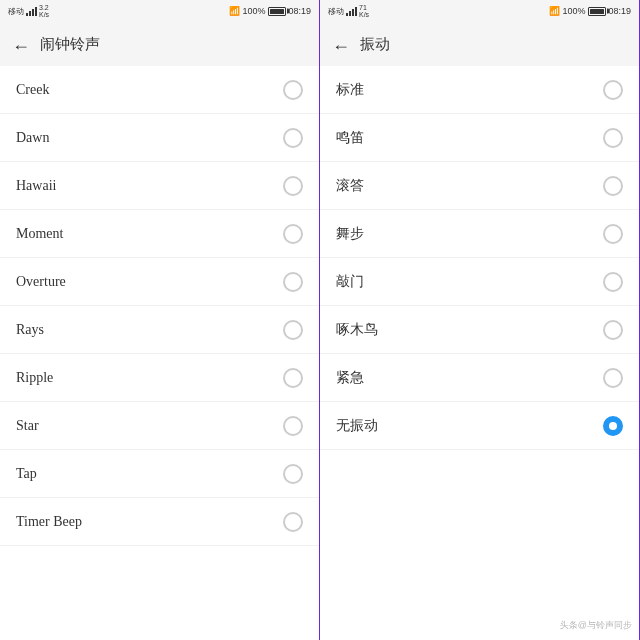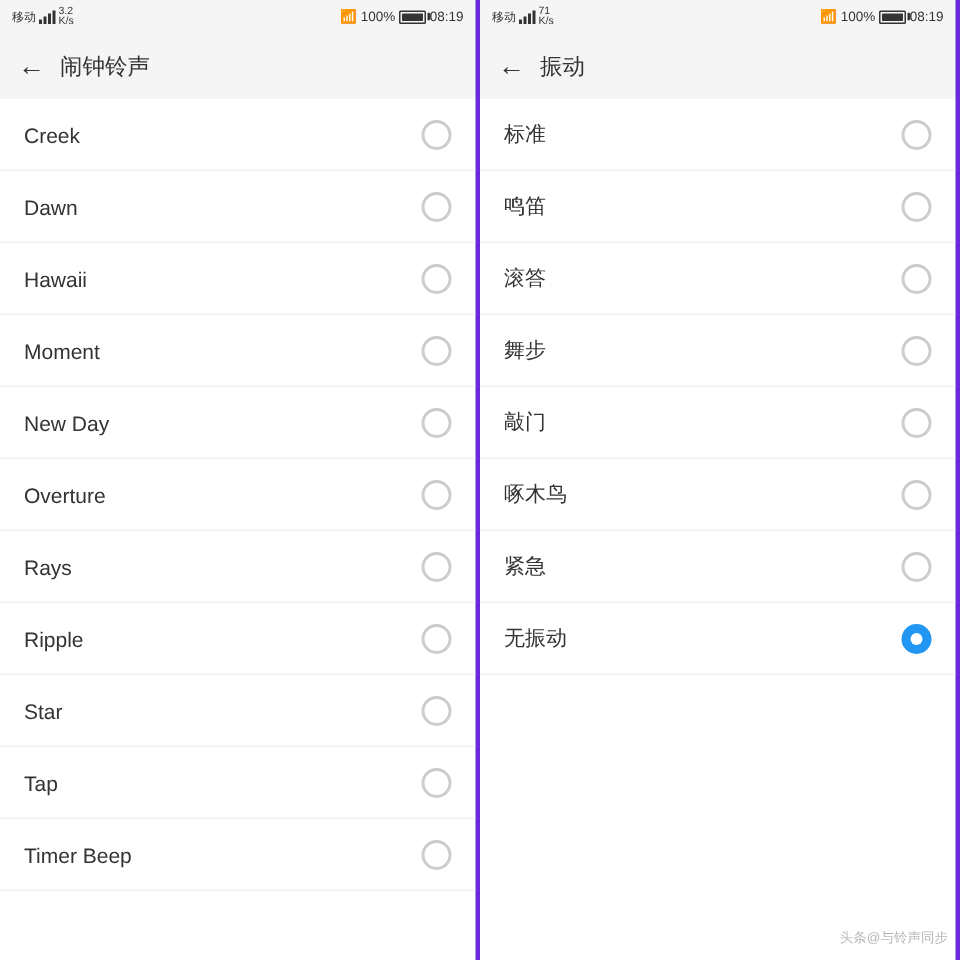--- a/index.html
+++ b/index.html
@@ -8,24 +8,24 @@
       height: 640px;
       font-family: 'Arial', sans-serif;
       background: #f0f0f0;
       display: flex;
       overflow: hidden;
     }
 
     .phone-panel {
       width: 320px;
       height: 640px;
-      background: #1d4ed8;
+      background: #a3a3a3;
       display: flex;
       flex-direction: column;
-      border-right: 3px solid #6d28d9;
+      border-right: 1px solid #6d28d9;
     }
 
     .status-bar {
       height: 22px;
       background: #f5f5f5;
       display: flex;
       align-items: center;
       justify-content: space-between;
       padding: 0 8px;
       font-size: 9px;
@@ -82,20 +82,21 @@
       align-items: center;
       justify-content: space-between;
       padding: 13px 16px;
       border-bottom: 1px solid #f0f0f0;
       min-height: 48px;
     }
 
     .list-item-text {
       font-size: 14px;
       color: #333;
+      font-family: Liberation Serif, serif;
     }
 
     .list-item-sub {
       font-size: 11px;
       color: #999;
       margin-top: 2px;
     }
 
     .radio-btn {
       width: 20px;
@@ -201,24 +202,20 @@
   </div>
       <div class="list-item">
     <span class="list-item-text">Hawaii</span>
     <div class="radio-btn "></div>
   </div>
       <div class="list-item">
     <span class="list-item-text">Moment</span>
     <div class="radio-btn "></div>
   </div>
       <div class="list-item">
-    <span class="list-item-text">New Day</span>
-    <div class="radio-btn "></div>
-  </div>
-      <div class="list-item">
     <span class="list-item-text">Overture</span>
     <div class="radio-btn "></div>
   </div>
       <div class="list-item">
     <span class="list-item-text">Rays</span>
     <div class="radio-btn "></div>
   </div>
       <div class="list-item">
     <span class="list-item-text">Ripple</span>
     <div class="radio-btn "></div>

